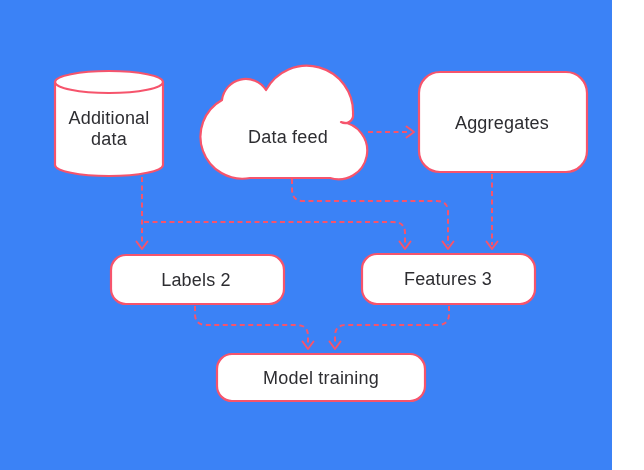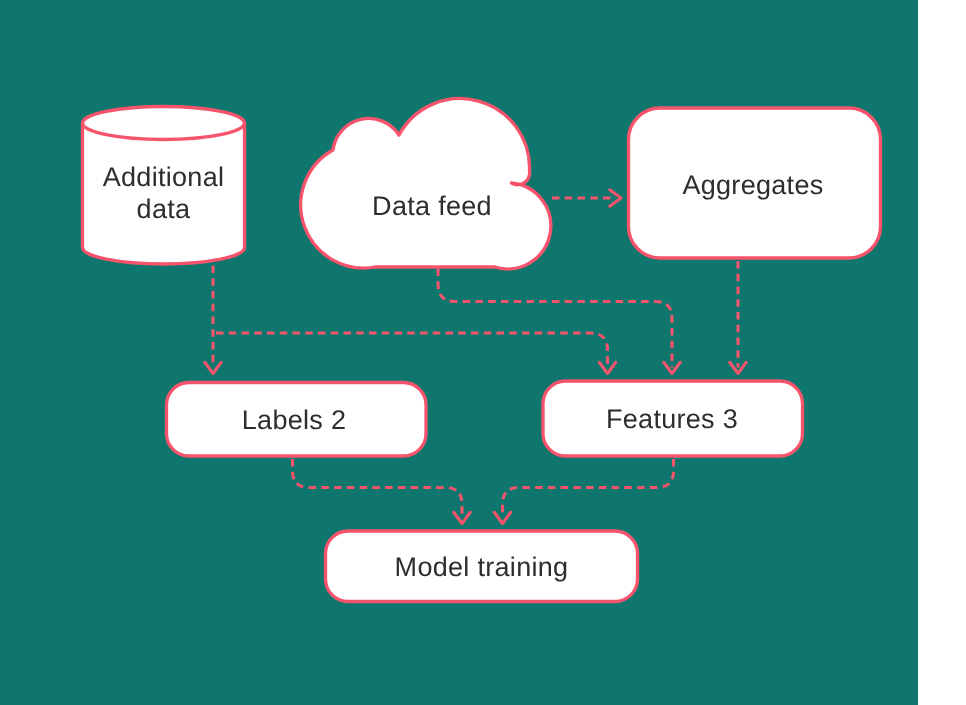--- a/index.html
+++ b/index.html
@@ -3,21 +3,21 @@
 <meta charset="utf-8">
 <style>
   html, body {
     margin: 0;
     padding: 0;
     background: #ffffff;
   }
   .canvas {
     width: 612px;
     height: 470px;
-    background: #0f766e;
+    background: #3b82f6;
     position: relative;
     overflow: hidden;
   }
   svg { display: block; }
   .node-shape {
     fill: #ffffff;
     stroke: #f6546c;
     stroke-width: 2.2;
   }
   .edge {

